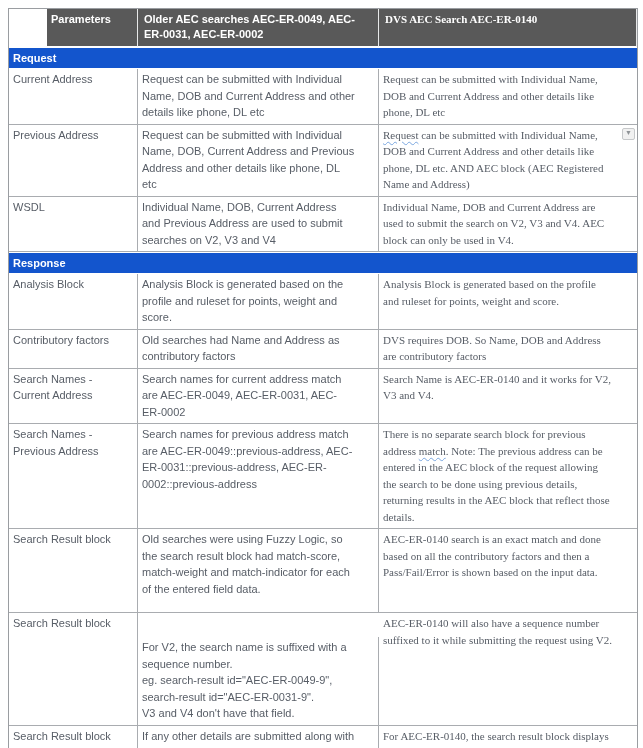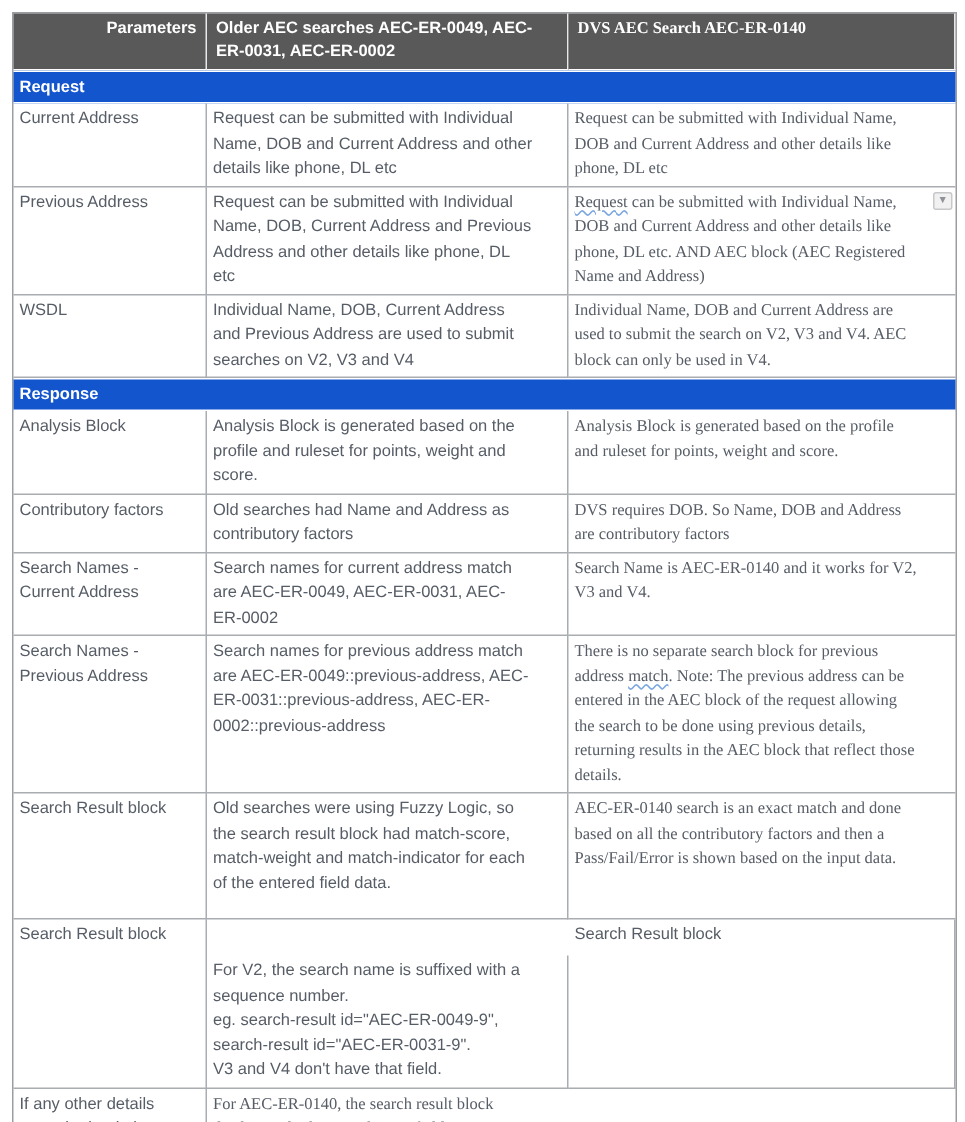--- a/index.html
+++ b/index.html
@@ -38,21 +38,21 @@
     background: #595959;
     color: #ffffff;
     font-weight: bold;
     text-align: left;
     line-height: 15px;
     padding: 3px 6px 4px 6px;
     border-right: 1px solid #e7e8e9;
     border-bottom: 1px solid #ffffff;
     min-height: 33px;
   }
-  .cell.hdr.first { text-align: right; padding-left: 4px; }
+  .cell.hdr.first { text-align: left; padding-left: 4px; margin-left: 38px; }
   
   .cell.bar {
     grid-column: 1 / -1;
     background: #1355cd;
     color: #ffffff;
     font-weight: bold;
     border-right: none;
     border-top: 1px solid #ffffff;
     border-bottom: 1px solid #ffffff;
     line-height: 16px;
@@ -136,19 +136,20 @@
 
     <div class="cell mh">Search Result block</div>
     <div class="cell mh">Old searches were using Fuzzy Logic, so the search result block had match-score, match-weight and match-indicator for each of the entered field data.</div>
     <div class="cell mh lastcol">AEC-ER-0140 search is an exact match and done based on all the contributory factors and then a Pass/Fail/Error is shown based on the input data.</div>
 
     <div class="cell">Search Result block</div>
     <div class="cell preline">For V2, the search name is suffixed with a sequence number.
 eg. search-result id="AEC-ER-0049-9",
 search-result id="AEC-ER-0031-9".
 V3 and V4 don't have that field.</div>
+    <div class="cell lastcol">AEC-ER-0140 will also have a sequence number suffixed to it while submitting the request using V2.</div>
 
     <div class="cell">Search Result block</div>
     <div class="cell">If any other details are submitted along with Name, DOB and Address in the request like DL, Passport or Phone details, then the search result block had all those fields as well</div>
     <div class="cell lastcol">For AEC-ER-0140, the search result block displays only the contributory fields.</div>
 
   </div>
 </div>
 
 </body></html>

